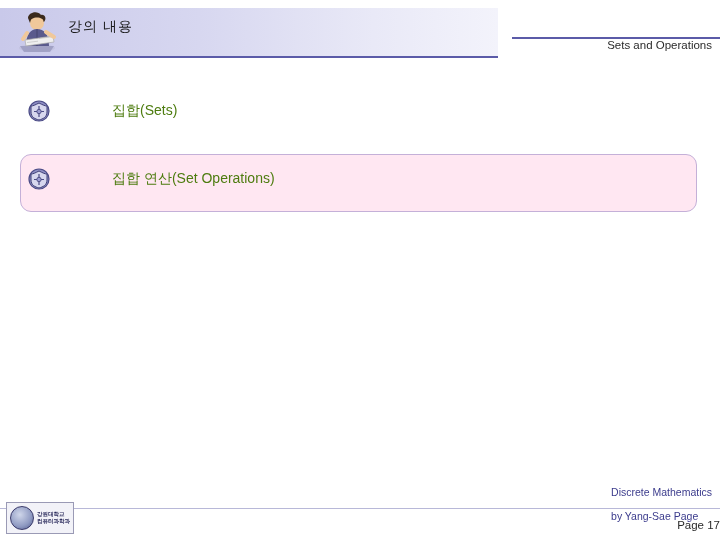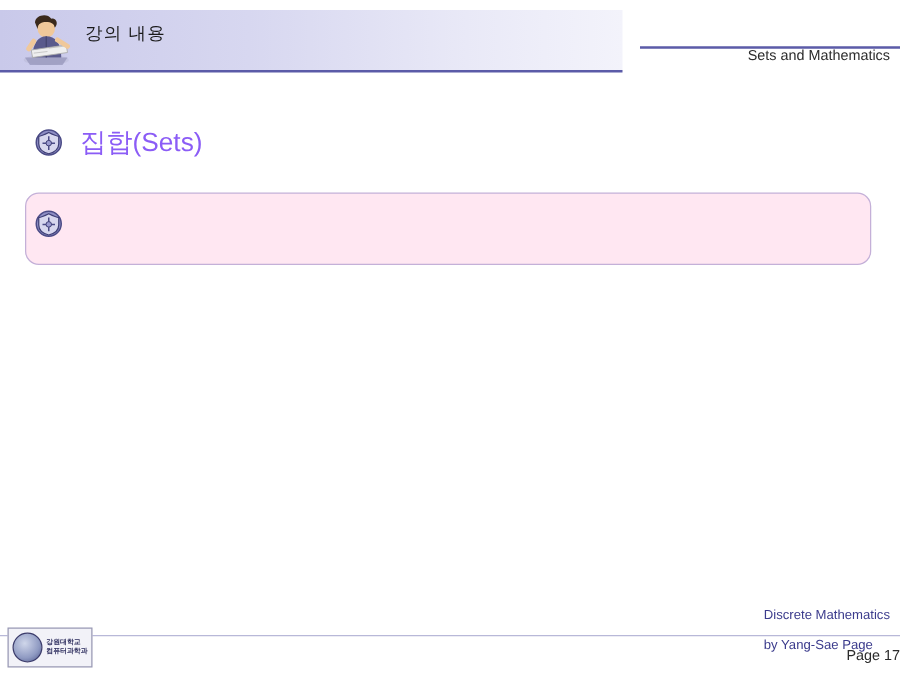--- a/index.html
+++ b/index.html
@@ -71,23 +71,24 @@
   .bullet-mark {
     width: 22px;
     height: 22px;
     flex: 0 0 22px;
     margin-right: 14px;
     position: relative;
   }
   .bullet-mark svg { display: block; }
 
   .bullet-text {
-    font-size: 21px;
-    color: #8b5cf6;
+    font-size: 14px;
+    color: #4d7c0f;
     white-space: nowrap;
+    margin-left: 48px;
   }
 
   #bullet-1 {
     left: 28px;
     top: 100px;
   }
 
   .highlight-box {
     position: absolute;
     left: 20px;
@@ -180,21 +181,21 @@
     <path d="M25 36.5 L39 34.7" stroke="#bbb" stroke-width="0.6"></path>
     <path d="M13 40.5 L24 39.2" stroke="#bbb" stroke-width="0.6"></path>
     <path d="M32 30 L40 35" stroke="#f0c89a" stroke-width="4" stroke-linecap="round"></path>
     <path d="M13 31 L9 37" stroke="#f0c89a" stroke-width="4" stroke-linecap="round"></path>
   </svg>
 </div>
 
 <div class="title-text">강의 내용</div>
 
 <div class="header-rule"></div>
-<div class="header-right">Sets and Mathematics</div>
+<div class="header-right">Sets and Operations</div>
 
 <div class="highlight-box"></div>
 
 <div class="bullet-row" id="bullet-1">
   <span class="bullet-mark">
     <svg width="22" height="22" viewBox="0 0 22 22">
       <circle cx="11" cy="11" r="10" fill="#8e8ec4" stroke="#4b4b86" stroke-width="1.2"></circle>
       <path d="M11 3 C15 5, 17 6, 19 6 L19 12 C19 17, 15 19, 11 20 C7 19, 3 17, 3 12 L3 6 C5 6, 7 5, 11 3 Z" fill="#d7d7ee" stroke="#3f3f76" stroke-width="1"></path>
       <path d="M11 6 L11 17 M6 11.5 L16 11.5" stroke="#4b4b86" stroke-width="1.2"></path>
       <circle cx="11" cy="11.5" r="2.2" fill="#9a9ad0" stroke="#3f3f76" stroke-width="0.8"></circle>
@@ -205,20 +206,21 @@
 
 <div class="bullet-row" id="bullet-2">
   <span class="bullet-mark">
     <svg width="22" height="22" viewBox="0 0 22 22">
       <circle cx="11" cy="11" r="10" fill="#8e8ec4" stroke="#4b4b86" stroke-width="1.2"></circle>
       <path d="M11 3 C15 5, 17 6, 19 6 L19 12 C19 17, 15 19, 11 20 C7 19, 3 17, 3 12 L3 6 C5 6, 7 5, 11 3 Z" fill="#d7d7ee" stroke="#3f3f76" stroke-width="1"></path>
       <path d="M11 6 L11 17 M6 11.5 L16 11.5" stroke="#4b4b86" stroke-width="1.2"></path>
       <circle cx="11" cy="11.5" r="2.2" fill="#9a9ad0" stroke="#3f3f76" stroke-width="0.8"></circle>
     </svg>
   </span>
+  <span class="bullet-text">집합 연산(Set Operations)</span>
 </div>
 
 <div class="footer-rule"></div>
 
 <div class="footer-logo">
   <span class="seal"></span>
   <span class="seal-text">강원대학교
 컴퓨터과학과</span>
 </div>
 

